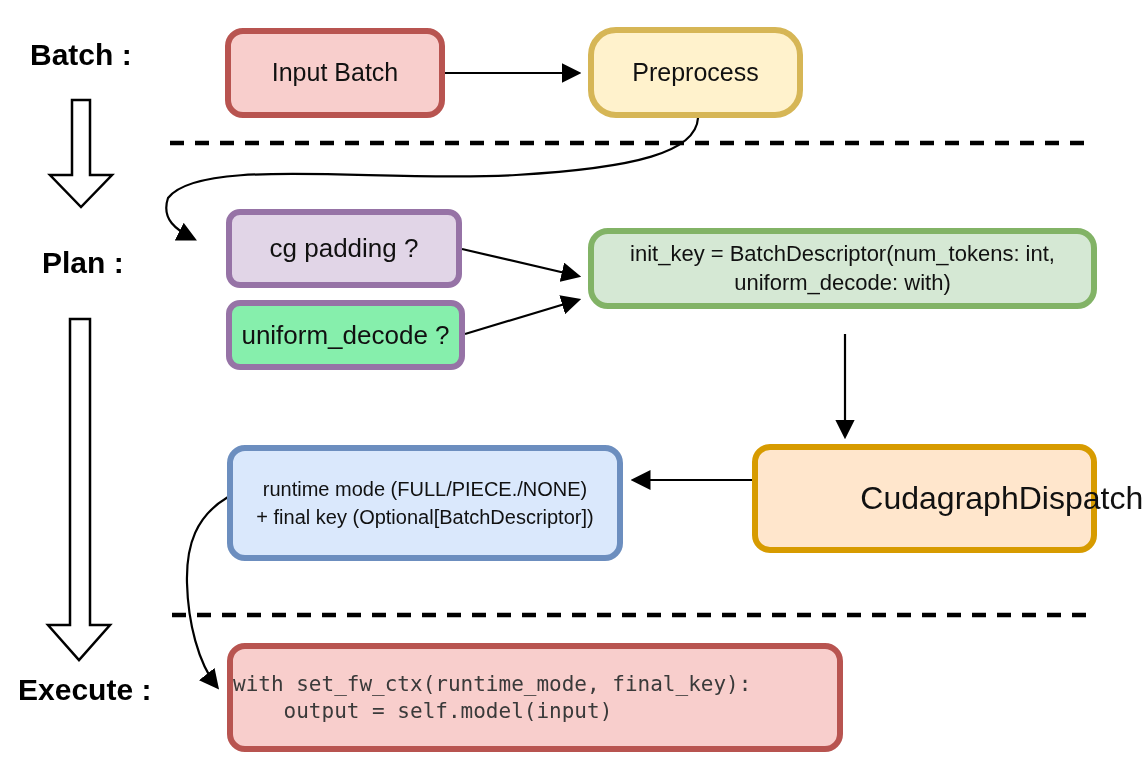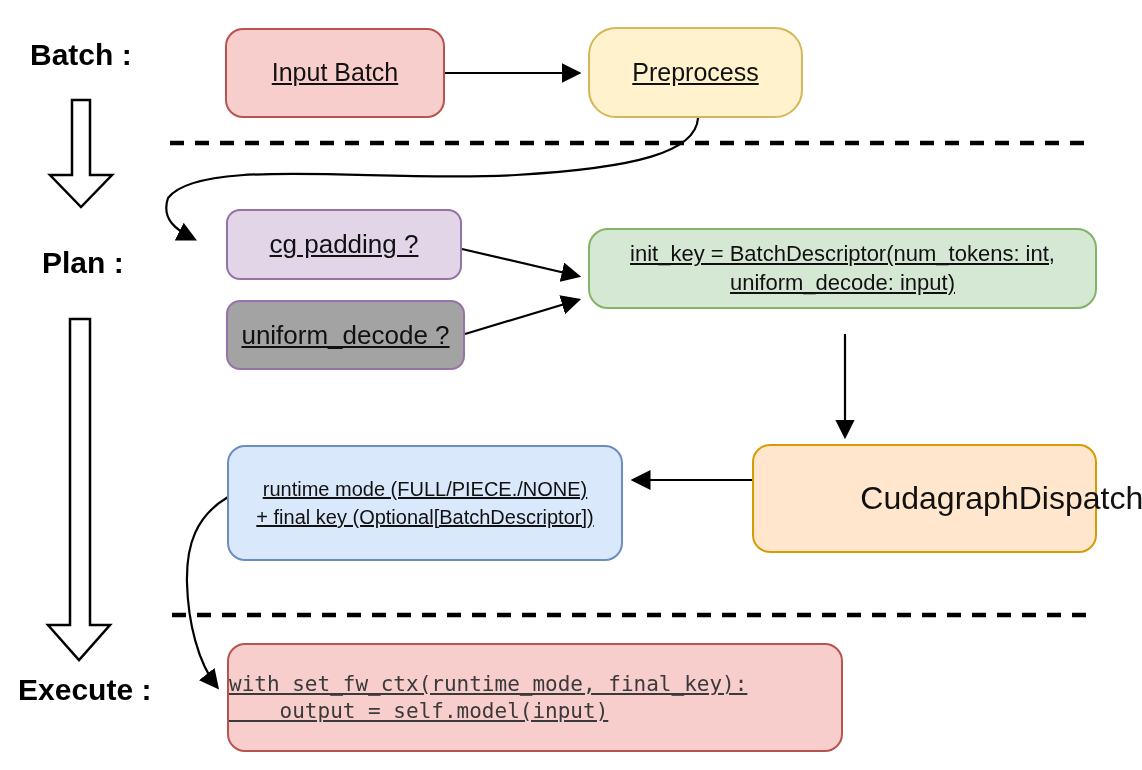--- a/index.html
+++ b/index.html
@@ -14,35 +14,34 @@
   .stage-label{
     position:absolute;
     font-weight:bold;
     font-size:30px;
     color:#000000;
     white-space:pre;
   }
   .node{
     position:absolute;
     box-sizing:border-box;
-    border:2px solid #0ea5e9;
+    border:6px solid #0ea5e9;
     border-radius:16px;
     display:flex;
     flex-direction:column;
     align-items:center;
     justify-content:center;
     text-align:center;
     color:#111111;
     line-height:1.25;
-    text-decoration:underline;
   }
   .node .ln{white-space:pre;}
   #node-input-batch   {left:225px;top:28px;width:220px;height:90px;font-size:25px;border-radius:18px;}
   #node-preprocess    {left:588px;top:27px;width:215px;height:91px;font-size:25px;border-radius:28px;}
-  #node-cg-padding    {left:226px;top:209px;width:236px;height:71px;font-size:26px;border-radius:14px;}
+  #node-cg-padding    {left:226px;top:209px;width:236px;height:79px;font-size:26px;border-radius:14px;}
   #node-uniform-decode{left:226px;top:300px;width:239px;height:70px;font-size:26px;border-radius:14px;}
   #node-init-key      {left:588px;top:228px;width:509px;height:81px;font-size:22px;border-radius:20px;line-height:1.3;}
   #node-cudagraph     {left:752px;top:444px;width:345px;height:109px;border-radius:18px;}
   #node-dispatch      {left:755px;top:444px;width:180px;height:70px;font-size:20px;border-radius:12px;}
   #cudagraph-label    {left:935px;top:444px;width:162px;height:109px;position:absolute;display:flex;
                        align-items:center;justify-content:center;
                        font-size:32px;color:#111;line-height:1.18;}
   #node-runtime-mode  {left:227px;top:445px;width:396px;height:116px;font-size:20px;border-radius:18px;line-height:1.4;}
   #node-execute-code  {left:227px;top:643px;width:616px;height:109px;border-radius:18px;
                        align-items:flex-start;justify-content:center;text-align:left;
@@ -86,27 +85,27 @@
   </div>
 
   <div class="node" id="node-preprocess" style="background: rgb(255, 242, 204); border-color: rgb(214, 182, 86);">
     <span class="ln">Preprocess</span>
   </div>
 
   <div class="node" id="node-cg-padding" style="background: rgb(225, 213, 231); border-color: rgb(150, 115, 166);">
     <span class="ln">cg padding ?</span>
   </div>
 
-  <div class="node" id="node-uniform-decode" style="background: #a3a3a3; border-color: rgb(150, 115, 166);">
+  <div class="node" id="node-uniform-decode" style="background: #86efac; border-color: rgb(150, 115, 166);">
     <span class="ln">uniform_decode ?</span>
   </div>
 
   <div class="node" id="node-init-key" style="background: rgb(213, 232, 212); border-color: rgb(130, 179, 102);">
     <span class="ln">init_key = BatchDescriptor(num_tokens: int,</span>
-    <span class="ln">uniform_decode: input)</span>
+    <span class="ln">uniform_decode: with)</span>
   </div>
 
   <div class="node" id="node-cudagraph" style="background: rgb(255, 230, 204); border-color: rgb(215, 155, 0);">
   </div>
   <div id="cudagraph-label">
     <span class="ln">Cudagraph</span>
     <span class="ln">Dispatcher</span>
   </div>
 
 

